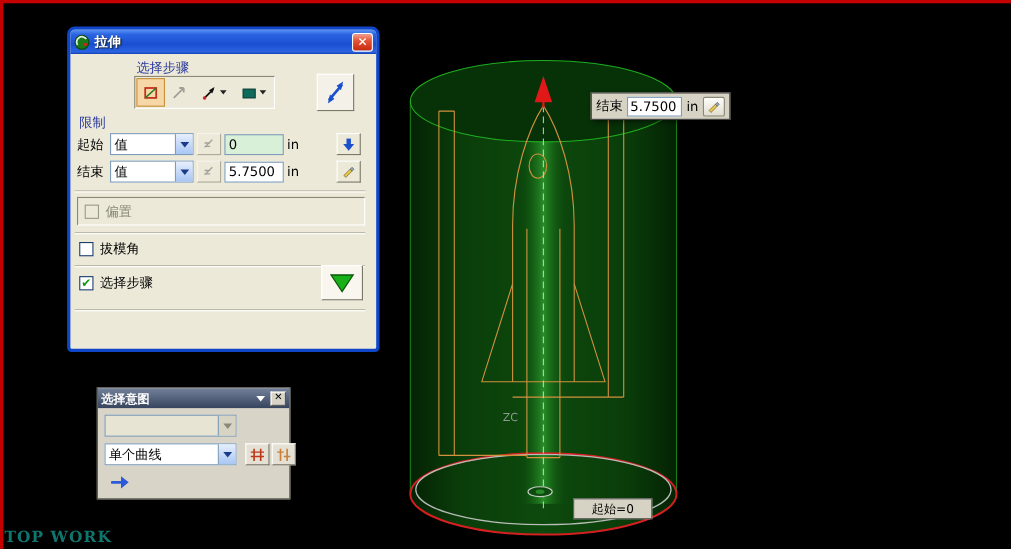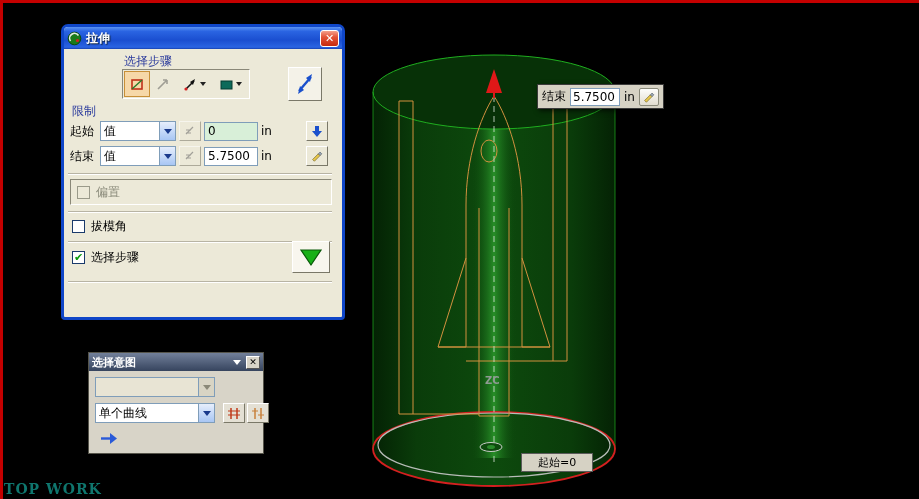--- a/index.html
+++ b/index.html
@@ -9,21 +9,21 @@
   .edge-top{position:absolute;left:0;top:0;width:919px;height:3px;background:#c40000;z-index:1;}
   .edge-left{position:absolute;left:0;top:0;width:3px;height:499px;background:#c40000;z-index:1;}
 
   #scene{position:absolute;left:0;top:0;z-index:2;}
 
   
   .tag{position:absolute;z-index:3;background:#d6d2c4;border:1px solid #3a3a3a;color:#000;}
   #end-tag{left:537px;top:84px;height:25px;display:flex;align-items:center;gap:4px;padding:0 4px;font-size:12px;box-shadow:2px 2px 5px rgba(0,0,0,.65);}
   #end-tag .tag-input{width:50px;height:18px;background:#fff;border:1px solid #7f9db9;font-size:12px;padding:0 2px;font-family:inherit;}
   #start-tag{left:521px;top:453px;padding:1px 16px;font-size:11px;border-color:#5a5a5a;}
-  #zc-label{position:absolute;left:485px;top:375px;color:#8f9a93;font-size:10px;z-index:3;font-weight:bold;}
+  #zc-label{position:absolute;left:457px;top:375px;color:#8f9a93;font-size:10px;z-index:3;}
   #watermark{position:absolute;left:4px;top:481px;color:#0f766e;font-family:"DejaVu Serif","Liberation Serif",serif;font-weight:bold;font-size:14px;letter-spacing:1px;z-index:3;}
 
   .mini-btn{width:20px;height:18px;background:linear-gradient(#fdfdfb,#e2ddd0);border:1px solid #8a8a7a;border-radius:2px;display:flex;align-items:center;justify-content:center;}
 
   
   .xp-window{position:absolute;z-index:4;border:3px solid #0f46c8;border-radius:7px 7px 4px 4px;background:#ece9d8;box-shadow:3px 4px 10px rgba(0,0,0,.65);}
   .xp-titlebar{height:22px;border-radius:4px 4px 0 0;background:linear-gradient(180deg,#5a92f2 0%,#2a64e2 20%,#1a4ed0 60%,#2a64e2 92%,#1640b0 100%);display:flex;align-items:center;gap:4px;padding:0 3px;}
   .xp-title{color:#fff;font-size:12px;font-weight:bold;text-shadow:1px 1px 1px #123;}
   .xp-close{margin-left:auto;width:19px;height:17px;border:1px solid #fff;border-radius:3px;background:linear-gradient(180deg,#f4a08c 0%,#e35438 40%,#c62a0e 100%);color:#fff;font-size:11px;font-weight:bold;display:flex;align-items:center;justify-content:center;}
 

